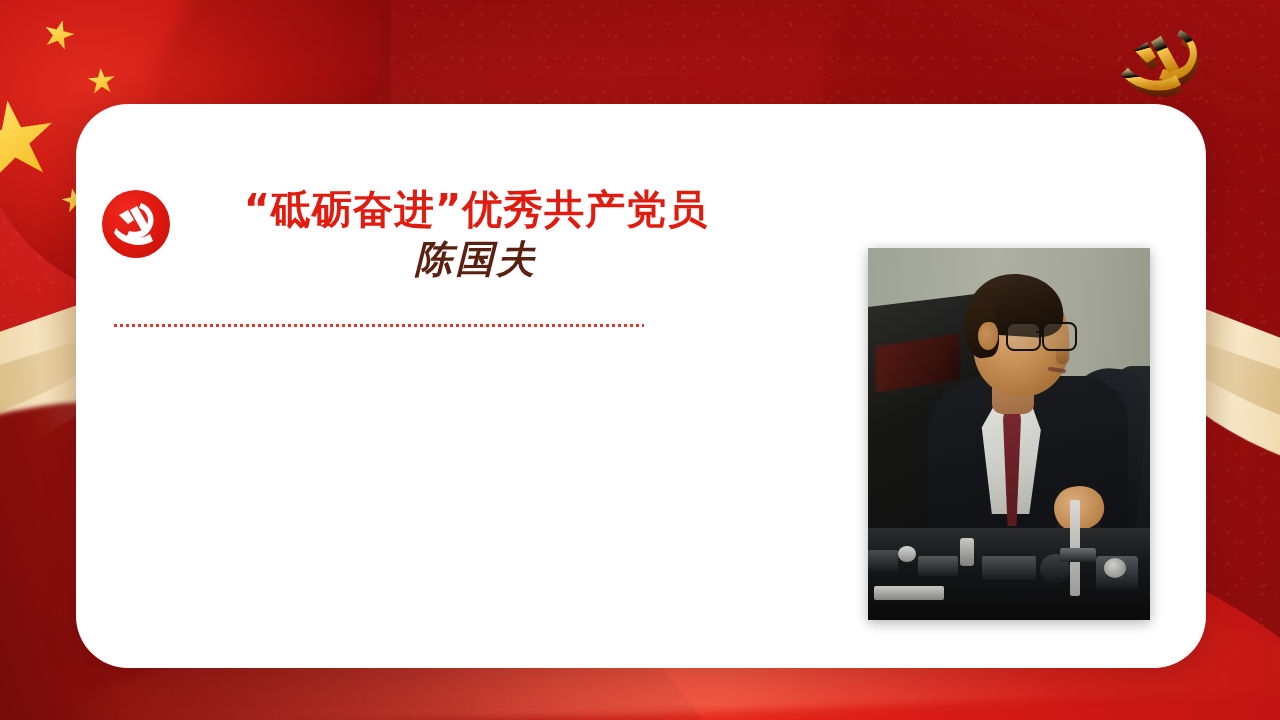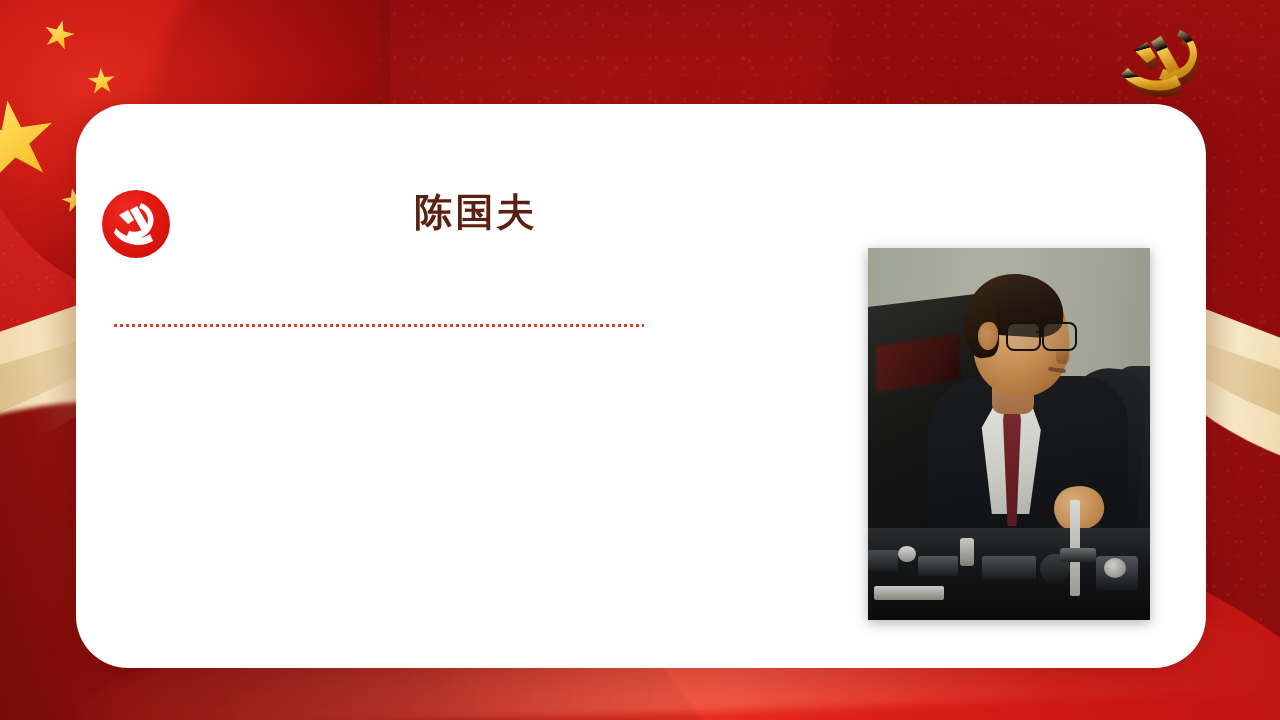--- a/index.html
+++ b/index.html
@@ -228,20 +228,21 @@
     white-space: nowrap;
   }
   .title-name {
     font-family: "DejaVu Serif", "Liberation Serif", serif;
     font-weight: 700;
     font-size: 38px;
     line-height: 1.25;
     color: #5b2110;
     letter-spacing: 3px;
     margin-top: 2px;
+    font-style: italic;
   }
 
   .divider {
     position: absolute;
     left: 38px; top: 220px;
     width: 530px;
     height: 3px;
     background-image: repeating-linear-gradient(to right, #e23a2a 0 3px, rgba(255,255,255,0) 3px 6px);
   }
 
@@ -494,20 +495,21 @@
 
         <path d="M5 14 L14 9 L20 19 L14 23 Z" fill="#ffffff"></path>
 
         <path d="M16 9 L23 5 L36 28 L29 32 Z" fill="#ffffff"></path>
 
         <path d="M2 27 C10 37 26 40 36 33 L39 40 C26 48 7 43 0 32 Z" fill="#ffffff"></path>
       </svg>
     </div>
 
     <div class="title-block">
+      <div class="title-main">“砥砺奋进”优秀共产党员</div>
       <div class="title-name">陈国夫</div>
     </div>
 
     <div class="divider"></div>
 
 
     <div class="photo-frame">
       <div class="photo">
         <div class="ph-wall"></div>
         <div class="ph-panel"></div>

